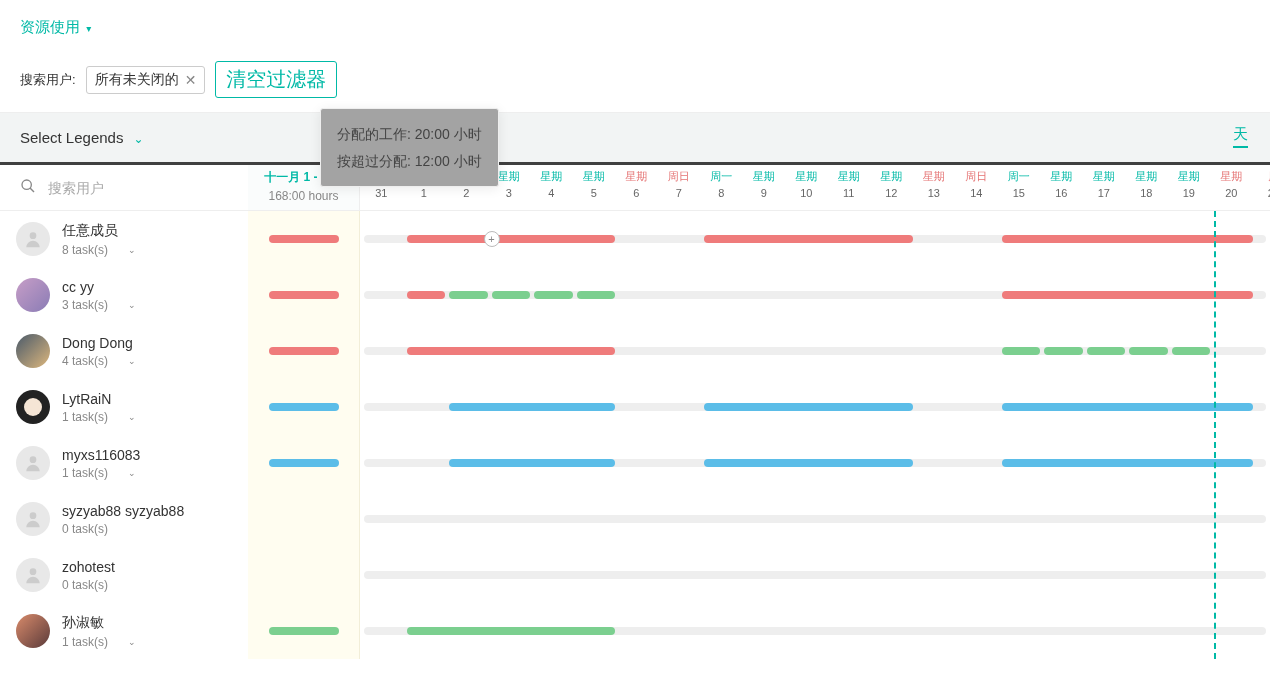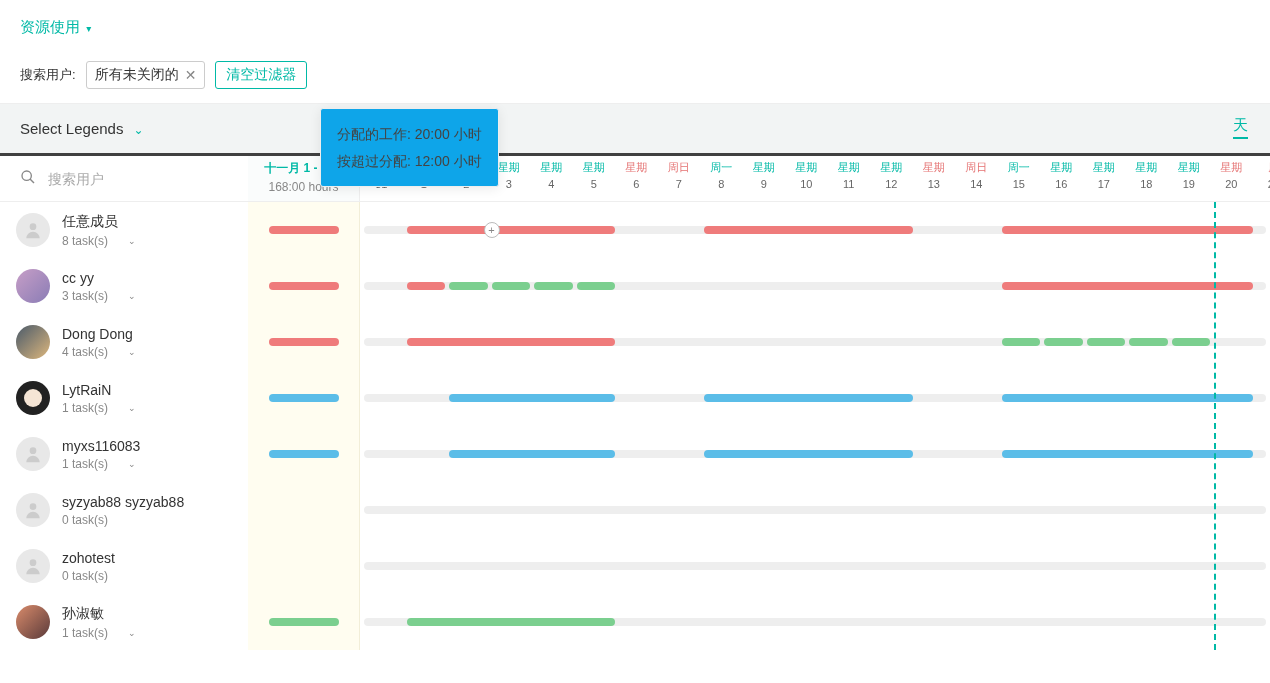--- a/index.html
+++ b/index.html
@@ -6,23 +6,23 @@
 body { font-family: -apple-system, BlinkMacSystemFont, "Segoe UI", sans-serif; font-size: 13px; color: #333; background: #fff; }
 .page { width: 1270px; height: 683px; position: relative; overflow: hidden; }
 
 .top-link { padding: 18px 20px; }
 .top-link a { color: #00b9a6; font-size: 15px; text-decoration: none; }
 .top-link .caret { font-size: 10px; margin-left: 2px; }
 
 .filter-row { padding: 6px 20px 14px; display: flex; align-items: center; gap: 10px; }
 .filter-chip { border: 1px solid #ccc; border-radius: 3px; padding: 4px 8px; display: inline-flex; align-items: center; gap: 6px; font-size: 14px; cursor: pointer; }
 .filter-chip .x { color: #888; font-size: 14px; }
-.clear-btn { border: 1px solid #00b9a6; color: #00b9a6; border-radius: 3px; padding: 4px 10px; background: #fff; font-size: 14px; cursor: pointer; }
-
-.tooltip { position: absolute; left: 320px; top: 108px; background: #0ea5e9; border: 1px solid #eee; border-radius: 3px; box-shadow: 0 2px 12px rgba(0,0,0,0.08); padding: 12px 16px; font-size: 14px; color: #444; line-height: 1.9; z-index: 50; }
+.clear-btn { border: 1px solid #00b9a6; color: #00b9a6; border-radius: 3px; padding: 4px 10px; background: #fff; font-size: 20px; cursor: pointer; }
+
+.tooltip { position: absolute; left: 320px; top: 108px; background: #a3a3a3; border: 1px solid #eee; border-radius: 3px; box-shadow: 0 2px 12px rgba(0,0,0,0.08); padding: 12px 16px; font-size: 14px; color: #444; line-height: 1.9; z-index: 50; }
 
 .bar-area { display: flex; background: #f2f4f4; border-top: 1px solid #eee; border-bottom: 3px solid #404040; }
 .legends { width: 248px; padding: 16px 20px; font-size: 15px; color: #333; cursor: pointer; }
 .legends .caret { color: #00b9a6; margin-left: 6px; font-size: 12px; }
 .view-switch { margin-left: auto; padding: 12px 22px; }
 .view-switch span { color: #00b9a6; font-size: 15px; border-bottom: 2px solid #00b9a6; padding-bottom: 4px; cursor: pointer; }
 
 .grid { display: flex; }
 .left-col { width: 248px; flex-shrink: 0; }
 .right-col { flex: 1; position: relative; overflow: hidden; }

